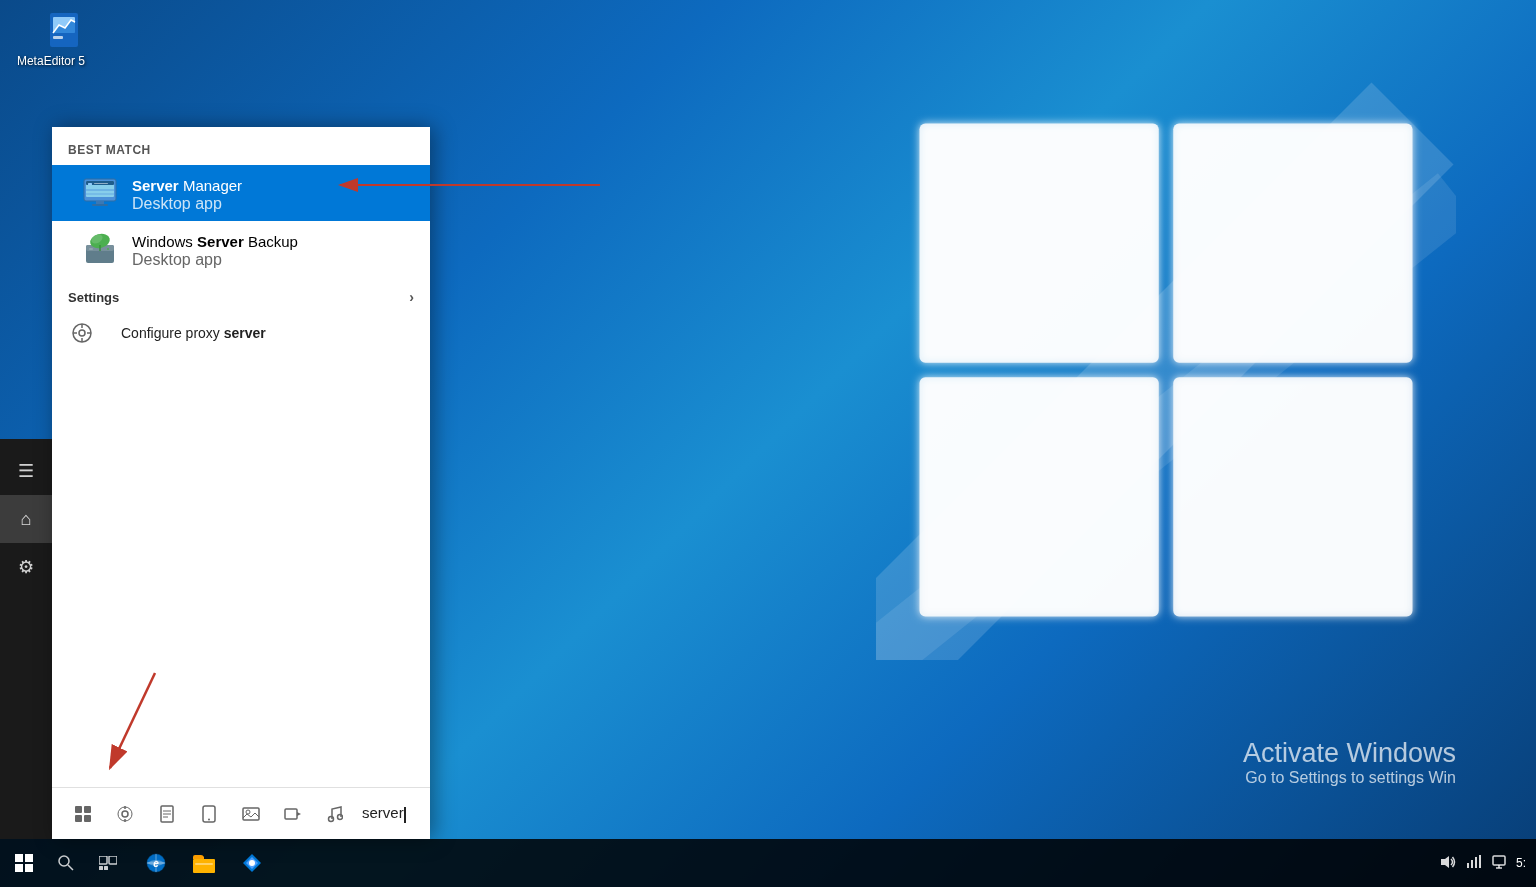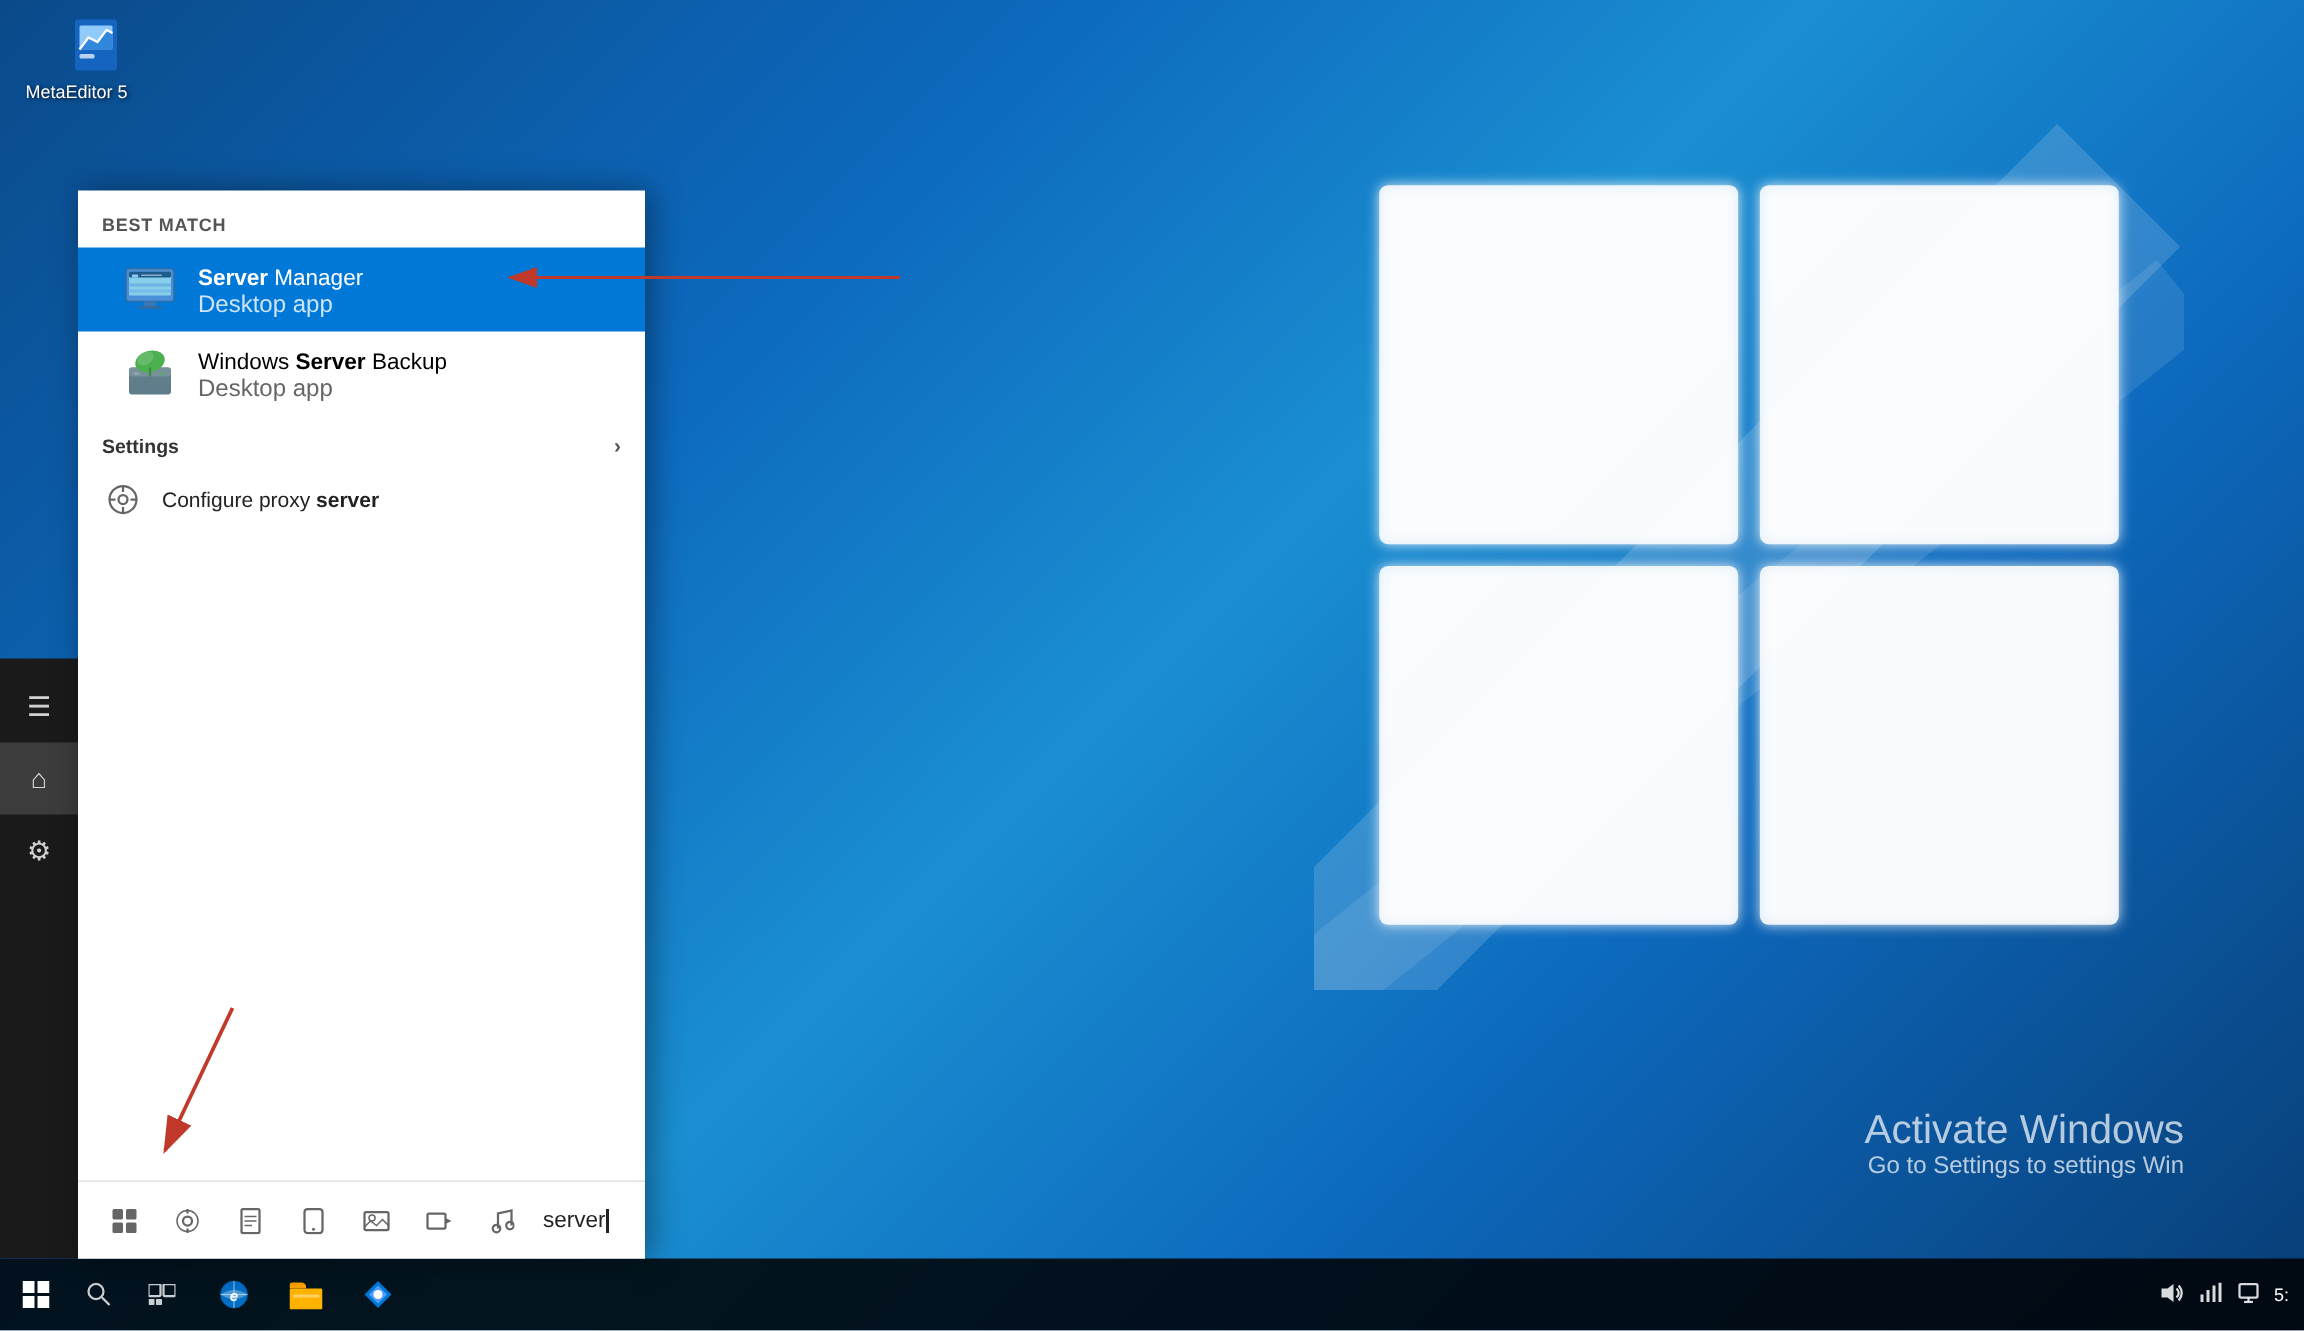--- a/index.html
+++ b/index.html
@@ -259,20 +259,21 @@
     }
     .settings-chevron { color: #555; font-size: 14px; }
 
     .settings-item {
       display: flex;
       align-items: center;
       padding: 8px 16px;
       cursor: pointer;
       font-size: 14px;
       color: #222;
+      gap: 13px;
     }
 
     .settings-item-icon {
       width: 28px;
       height: 28px;
       margin-right: 12px;
       display: flex;
       align-items: center;
       justify-content: center;
       color: #555;

